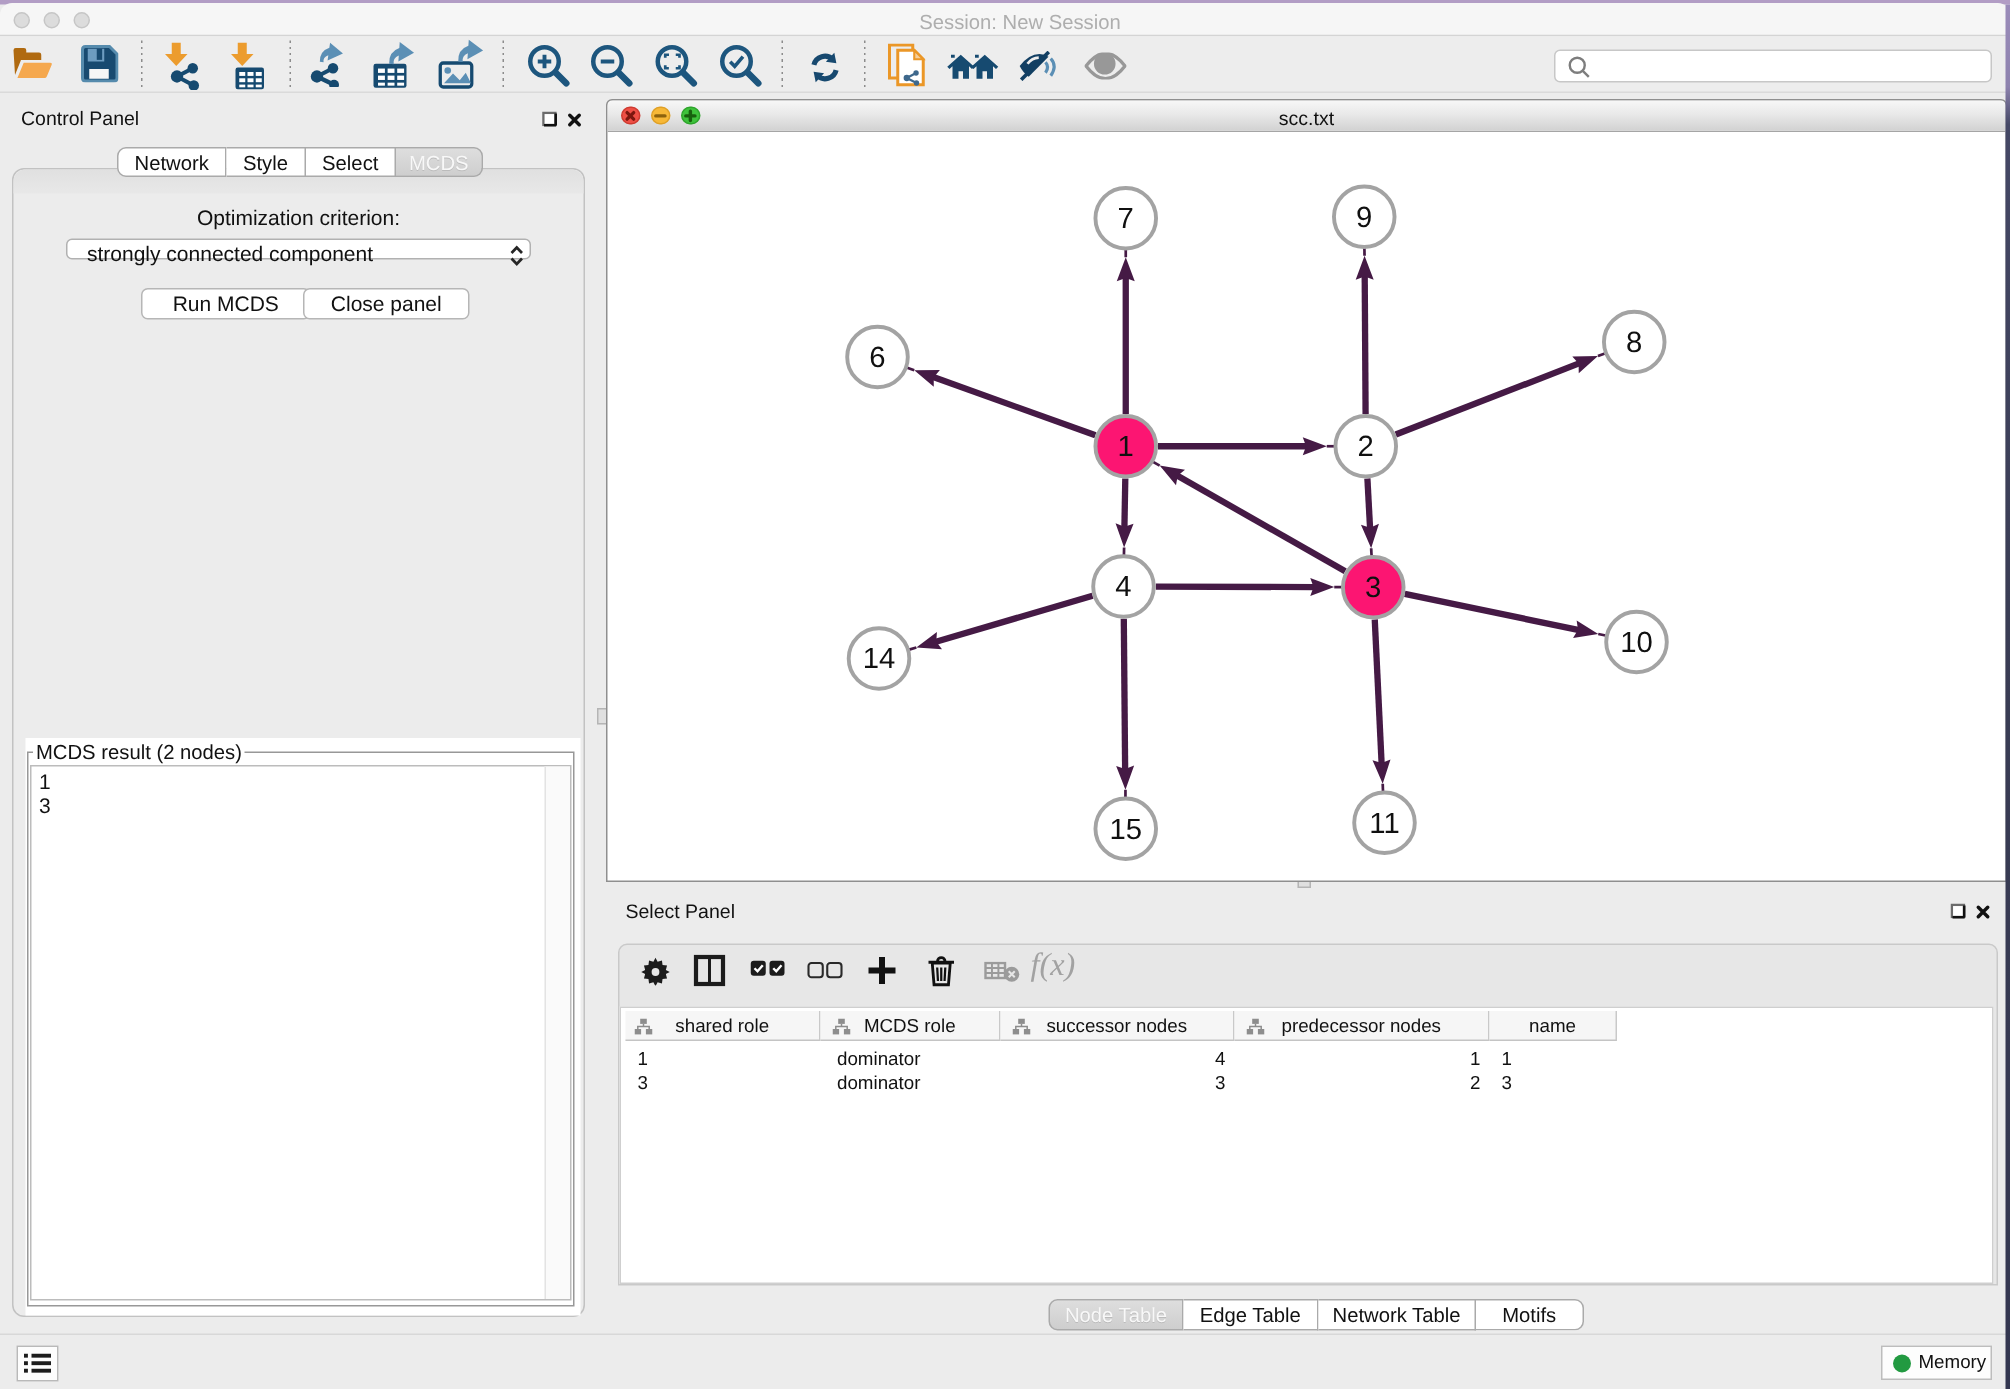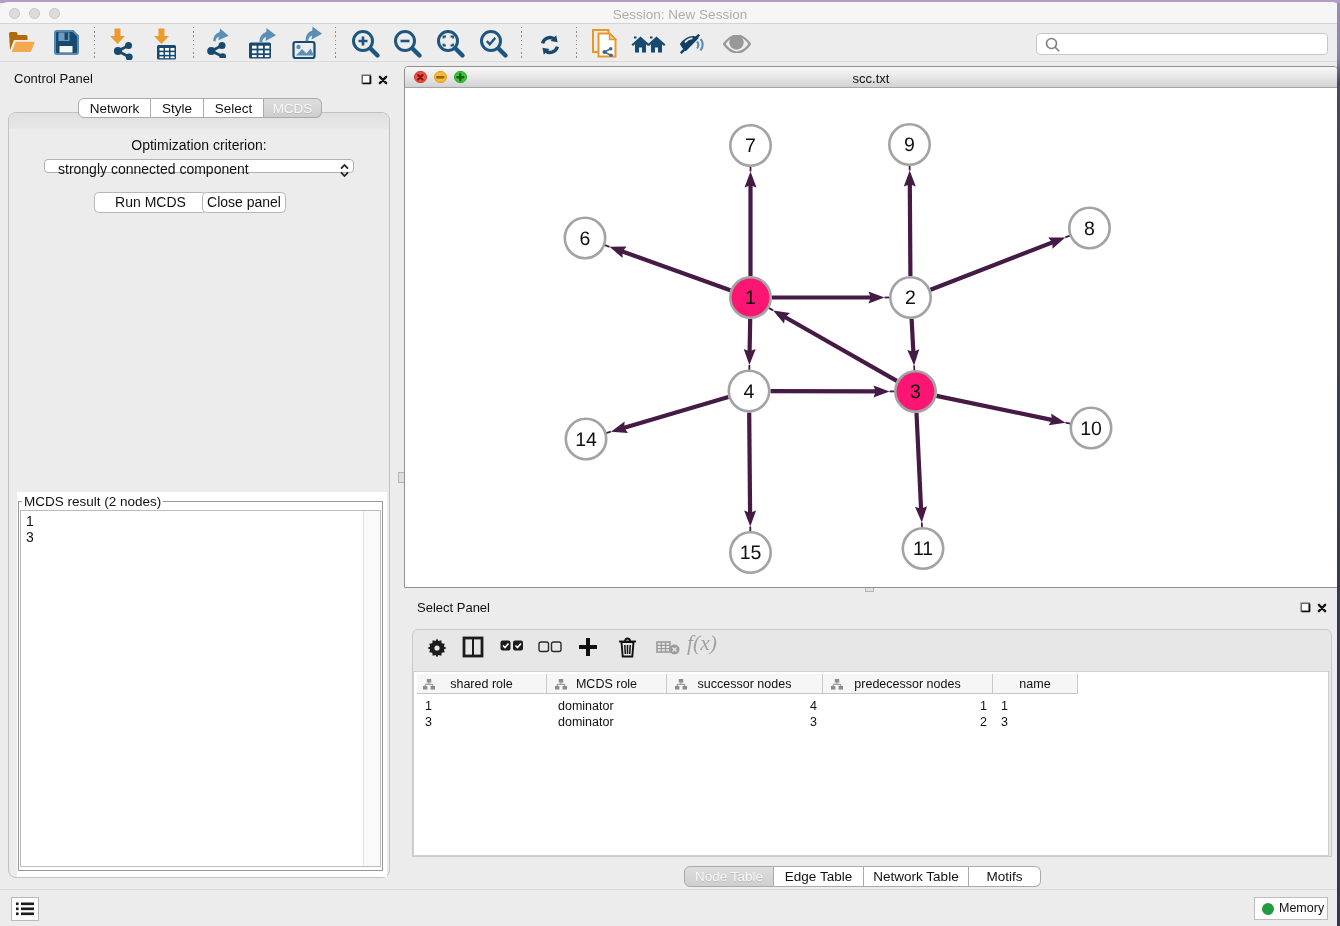--- a/index.html
+++ b/index.html
@@ -240,21 +240,21 @@
   <div class="tab" style="width:60px">Select</div>
   <div class="tab last sel" style="width:58px">MCDS</div>
 </div>
 <div id="optlabel" class="abs">Optimization criterion:</div>
 <div id="optsel" class="abs">strongly connected component
   <svg width="11" height="15" style="position:absolute;right:3.5px;top:3px" viewBox="0 0 11 15">
     <path d="M2 5.7 L5.5 2 L9 5.7 M2 9.3 L5.5 13 L9 9.3" fill="none" stroke="#262626" stroke-width="1.8"></path>
   </svg>
 </div>
 <div class="btn abs" style="left:94px;top:192px;width:113px">Run MCDS</div>
-<div class="btn abs" style="left:202px;top:192px;width:84px">Close panel</div>
+<div class="btn abs" style="left:202px;top:192px;width:111px">Close panel</div>
 <div class="abs" style="left:17px;top:492px;width:370px;height:385px;background:#fff"></div>
 <div id="fieldset" class="abs"></div>
 <div id="fieldlegend" class="abs">MCDS result (2 nodes)</div>
 <div id="cptext" class="abs">1<br>3</div>
 <div id="cpscroll" class="abs"></div>
 <div class="splithandle abs" style="left:398px;top:472px;width:8px;height:11px"></div>
 <div class="splithandle abs" style="left:865px;top:586px;width:9px;height:6px"></div>
 
 <div id="netwin" class="abs">
   <div id="nettitle">
@@ -443,21 +443,21 @@
 <div class="rowtxt" style="left:425px;top:699px">1</div>
 <div class="rowtxt" style="left:558px;top:699px">dominator</div>
 <div class="rowtxt" style="left:667px;top:699px;width:150px;text-align:right">4</div>
 <div class="rowtxt" style="left:823px;top:699px;width:164px;text-align:right">1</div>
 <div class="rowtxt" style="left:1001px;top:699px">1</div>
 <div class="rowtxt" style="left:425px;top:715px">3</div>
 <div class="rowtxt" style="left:558px;top:715px">dominator</div>
 <div class="rowtxt" style="left:667px;top:715px;width:150px;text-align:right">3</div>
 <div class="rowtxt" style="left:823px;top:715px;width:164px;text-align:right">2</div>
 <div class="rowtxt" style="left:1001px;top:715px">3</div>
-<div class="tabstrip" style="left:684px;top:866px">
+<div class="tabstrip" style="left:699px;top:866px">
   <div class="tab btab first sel" style="width:90px">Node Table</div>
   <div class="tab btab" style="width:90px">Edge Table</div>
   <div class="tab btab" style="width:105px">Network Table</div>
   <div class="tab btab last" style="width:72px">Motifs</div>
 </div>
 <div id="statussep" class="abs"></div>
 <div id="listbtn" class="abs">
       <svg width="20" height="16" style="position:absolute;left:3px;top:3px" viewBox="0 0 20 16">
   <g fill="#1c1c1c">
           <rect x="1" y="1.5" width="2.6" height="2.6"></rect>

